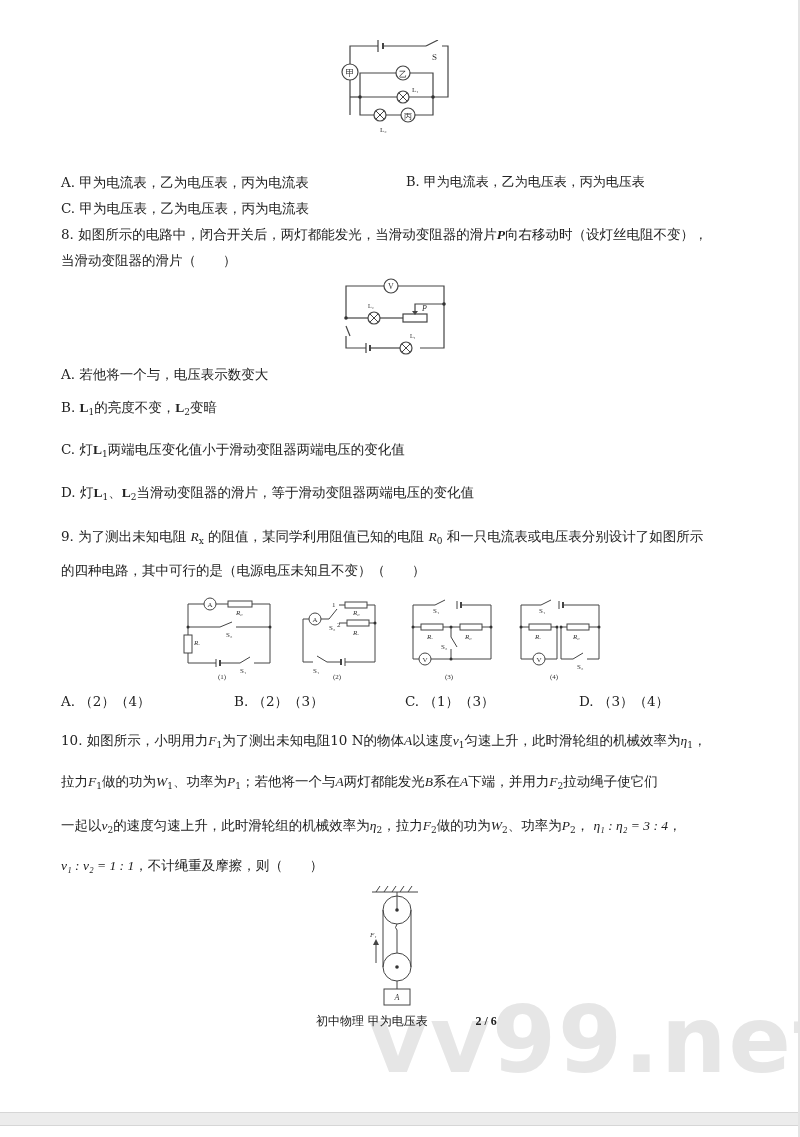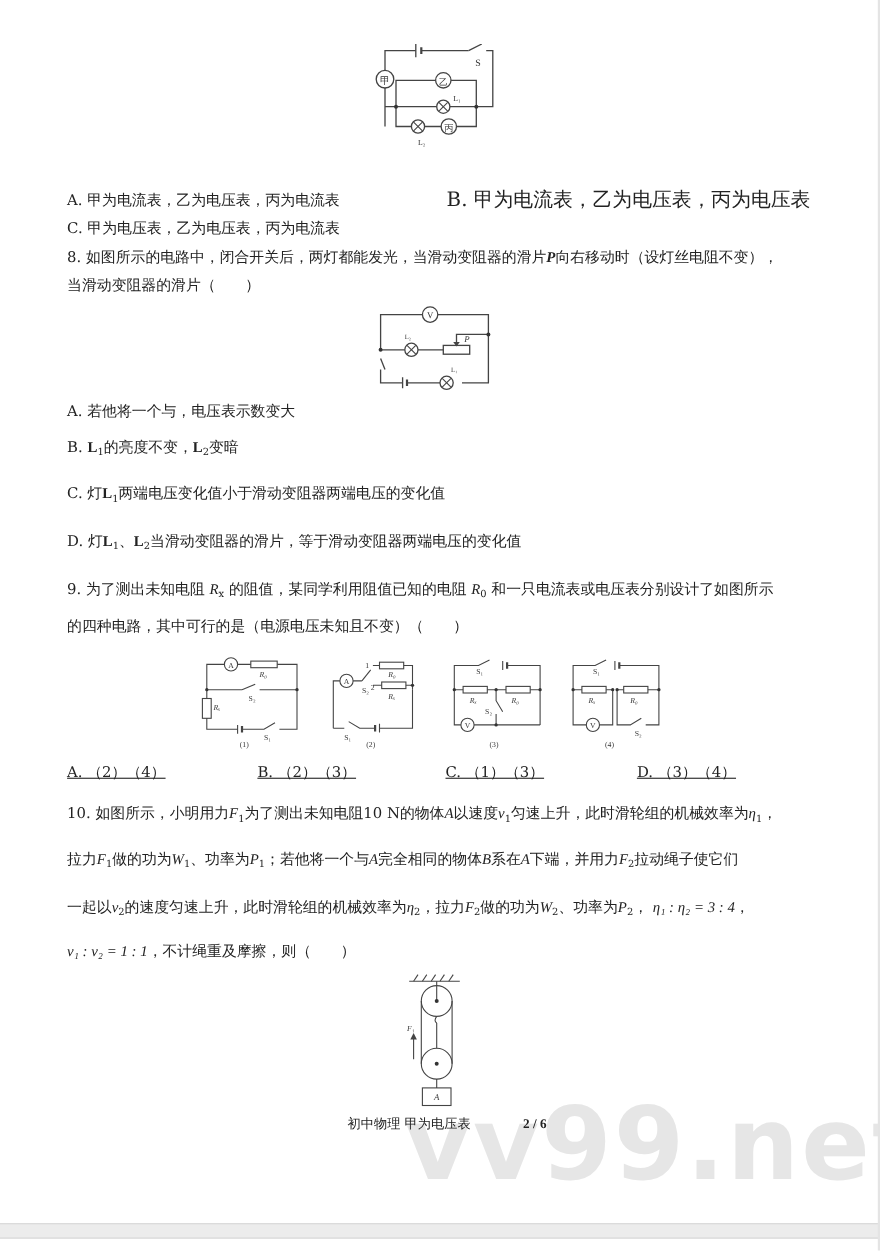--- a/index.html
+++ b/index.html
@@ -2,31 +2,31 @@
 <html><head>
   <meta charset="utf-8">
   <style>
     html, body { margin:0; padding:0; }
     body { width:800px; height:1137px; background:#ffffff; position:relative; overflow:hidden;
       font-family:"DejaVu Serif","Liberation Serif",serif; color:#222; }
     .page { position:absolute; left:0; top:0; width:798px; height:1126px; background:#fff; }
     .rborder { position:absolute; right:0; top:0; width:2px; height:1137px; background:#e4e4e4; }
     .sep { position:absolute; left:0; top:1112px; width:800px; height:12px; background:#ececec; border-top:1px solid #d6d6d6; border-bottom:1px solid #d6d6d6; }
     .line { position:absolute; left:61px; font-size:13.5px; white-space:nowrap; line-height:18px; }
-    .opt2 { position:absolute; left:406px; font-size:18px; white-space:nowrap; line-height:18px; }
+    .opt2 { position:absolute; left:406px; font-size:13px; white-space:nowrap; line-height:18px; }
     i.v { font-family:"Liberation Serif",serif; font-style:italic; }
     b.v { font-family:"Liberation Serif",serif; font-weight:bold; }
     sub { font-size:9px; vertical-align:-3px; }
     .fig { position:absolute; }
     svg text { font-family:"Liberation Serif",serif; }
     .footer { position:absolute; left:316px; top:1013px; font-size:12px; white-space:nowrap; }
     .footer b { font-family:"Liberation Serif",serif;margin-left:40px; }
     .watermark { position:absolute; left:368px; top:995px; font-family:"DejaVu Sans",sans-serif; font-weight:bold; font-size:92px; color:#e6e6e6; letter-spacing:2px; z-index:0; line-height:1; }
     .footer { z-index:1; }
-    .ans { position:absolute; top:693px; font-size:13.5px; white-space:nowrap;text-decoration:underline; }
+    .ans { position:absolute; top:693px; font-size:13.5px; white-space:nowrap; }
   </style>
 </head>
 <body>
 
 <div class="page">
 
   <svg class="fig" style="left:340px;top:40px" width="120" height="115" viewBox="0 0 120 115">
     <g stroke="#444" stroke-width="1.2" fill="none">
       <polyline points="10,75 10,6 38,6"></polyline>
       <line x1="38" y1="0" x2="38" y2="12"></line>
@@ -236,21 +236,21 @@
 
   <div class="ans" style="left:61px">A. （2）（4）</div>
   <div class="ans" style="left:234px">B. （2）（3）</div>
   <div class="ans" style="left:405px">C. （1）（3）</div>
   <div class="ans" style="left:579px">D. （3）（4）</div>
 
   <div class="line" style="top:731px">
     <span>10. 如图所示，小明用力</span><i class="v">F</i><sub>1</sub><span>为了测出未知电阻</span><span class="v">10 N</span><span>的物体</span><i class="v">A</i><span>以速度</span><i class="v">v</i><sub>1</sub><span>匀速上升，此时滑轮组的机械效率为</span><i class="v">η</i><sub>1</sub><span>，</span>
   </div>
   <div class="line" style="top:772px">
-    <span>拉力</span><i class="v">F</i><sub>1</sub><span>做的功为</span><i class="v">W</i><sub>1</sub><span>、功率为</span><i class="v">P</i><sub>1</sub><span>；若他将一个与</span><i class="v">A</i><span>完全相同的物体</span><i class="v">B</i><span>系在</span><i class="v">A</i><span>下端，并用力</span><i class="v">F</i><sub>2</sub><span>拉动绳子使它们</span>
+    <span>拉力</span><i class="v">F</i><sub>1</sub><span>做的功为</span><i class="v">W</i><sub>1</sub><span>、功率为</span><i class="v">P</i><sub>1</sub><span>；若他将一个与</span><i class="v">A</i><span>两灯都能发光</span><i class="v">B</i><span>系在</span><i class="v">A</i><span>下端，并用力</span><i class="v">F</i><sub>2</sub><span>拉动绳子使它们</span>
   </div>
   <div class="line" style="top:816px">
     <span>一起以</span><i class="v">v</i><sub>2</sub><span>的速度匀速上升，此时滑轮组的机械效率为</span><i class="v">η</i><sub>2</sub><span>，拉力</span><i class="v">F</i><sub>2</sub><span>做的功为</span><i class="v">W</i><sub>2</sub><span>、功率为</span><i class="v">P</i><sub>2</sub><span>，</span> <i class="v">η₁ : η₂ = 3 : 4</i><span>，</span>
   </div>
   <div class="line" style="top:856px">
     <i class="v">v₁ : v₂ = 1 : 1</i><span>，不计绳重及摩擦，则（　　）</span>
   </div>
 
   <svg class="fig" style="left:370px;top:885px" width="60" height="125" viewBox="0 0 60 125">
     <g stroke="#444" stroke-width="1" fill="none">

